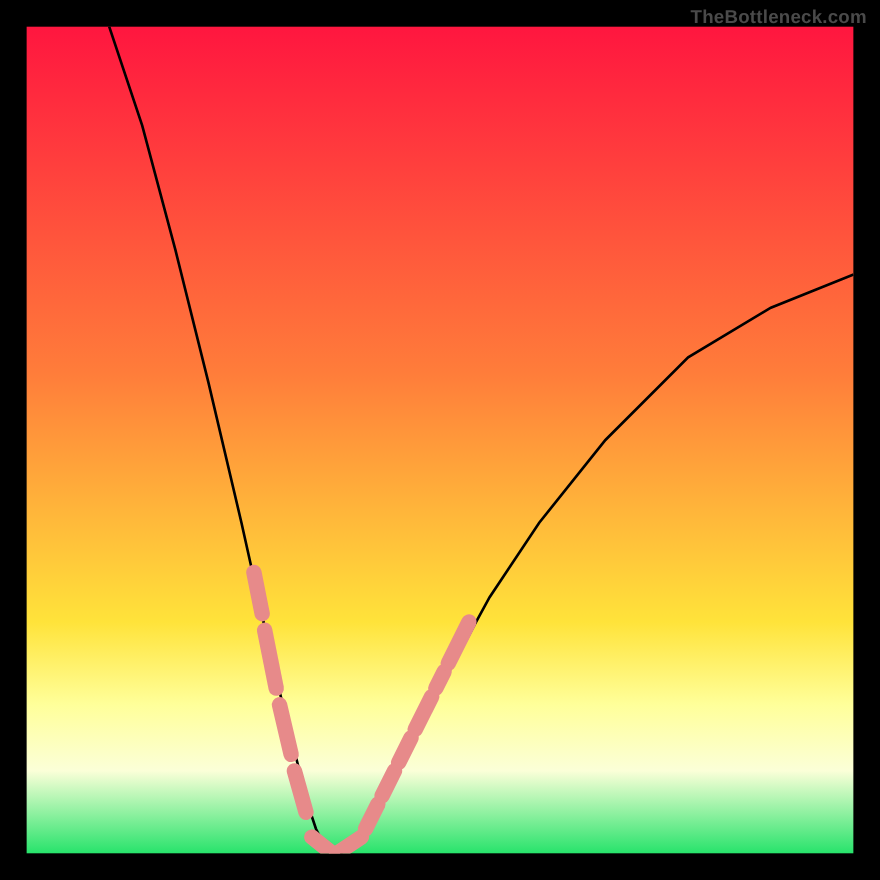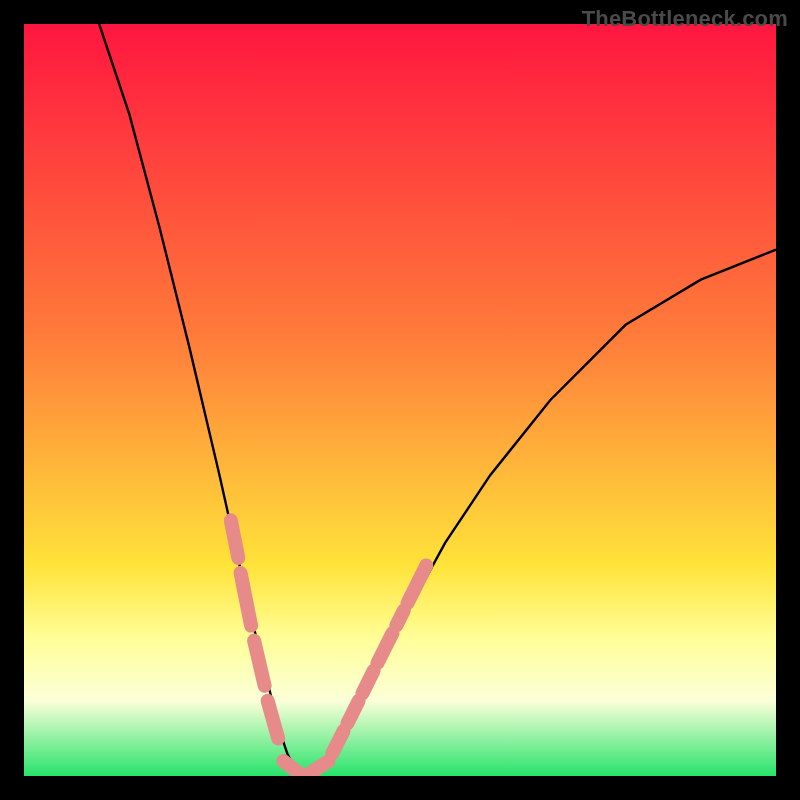--- a/index.html
+++ b/index.html
@@ -24,21 +24,21 @@
     left: 0;
     top: 0;
     width: 752px;
     height: 752px;
   }
   .watermark {
     position: absolute;
     top: 6px;
     right: 12px;
     color: #4a4a4a;
-    font-size: 22px;
+    font-size: 17px;
     font-weight: 600;
     letter-spacing: 0.2px;
     user-select: none;
   }
   svg { display: block; }
 </style>
 </head>
 <body>
 
 <div class="frame">

